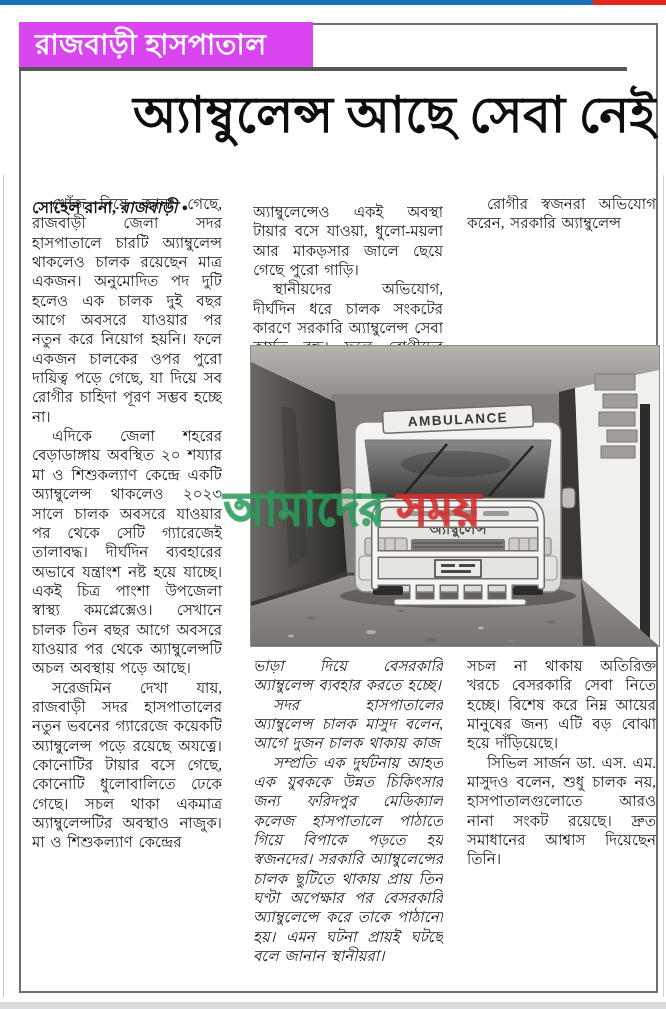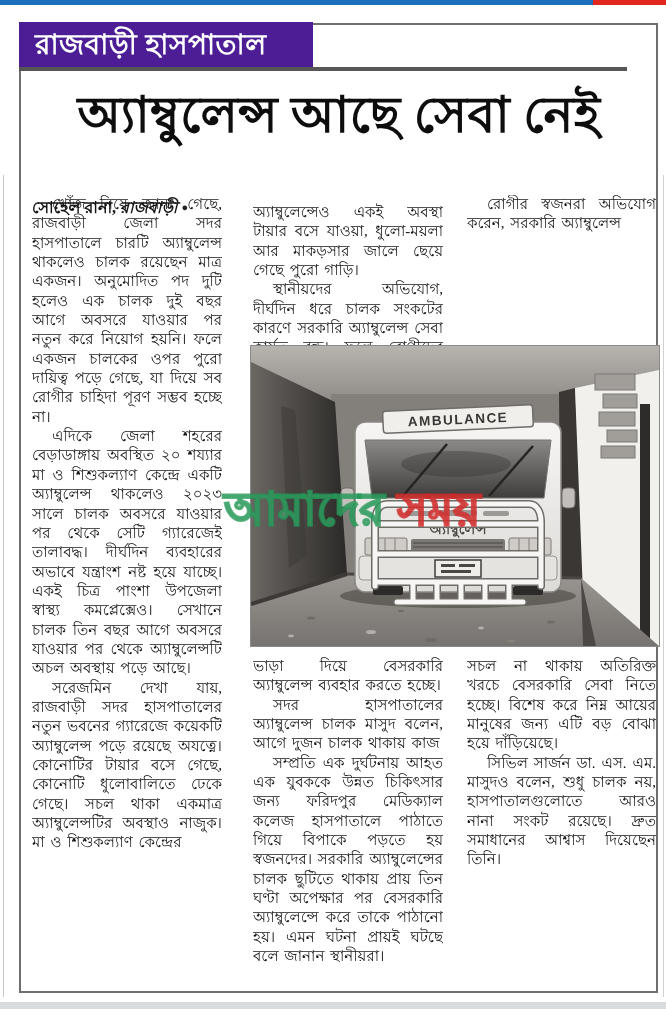--- a/index.html
+++ b/index.html
@@ -10,41 +10,41 @@
   }
   
   .bar-blue{position:absolute;left:0;top:0;width:593px;height:5px;background:#1b6fbd;}
   .bar-red{position:absolute;left:593px;top:0;width:73px;height:5px;background:#e0281e;}
   
   .edge-left{position:absolute;left:3px;top:175px;width:1px;height:822px;background:#c6c6c6;}
   .edge-right{position:absolute;left:663px;top:175px;width:1px;height:822px;background:#d2d2d2;}
   
   .frame{position:absolute;left:19px;top:23px;width:639px;height:970px;border:2px solid #6f6f6f;background:#fff;box-sizing:border-box;}
   
-  .kicker{position:absolute;left:19px;top:22px;width:294px;height:45px;background:#4c1d95;color:#fff;
+  .kicker{position:absolute;left:19px;top:22px;width:294px;height:45px;background:#d946ef;color:#fff;
     font-family:"Liberation Sans","DejaVu Sans",sans-serif;font-weight:bold;font-size:28px;line-height:45px;
     padding-left:16px;box-sizing:border-box;letter-spacing:0.5px;}
   .kicker-rule{position:absolute;left:19px;top:67px;width:608px;height:4px;background:#565656;}
   
-  .headline{position:absolute;left:22px;top:76px;width:634px;text-align:center;
+  .headline{position:absolute;left:22px;top:76px;width:634px;text-align:right;
     font-size:50px;font-weight:bold;color:#0d0d0d;line-height:78px;letter-spacing:0.5px;}
   
   .byline{position:absolute;left:32px;top:183px;width:220px;font-size:16px;font-weight:bold;color:#141414;
     font-family:Liberation Serif, serif;margin-top:12px;}
   .byline .loc{font-style:italic;}
   .byline .dot{font-size:11px;position:relative;top:-2px;color:#222;}
   
   .col{position:absolute;overflow:hidden;text-align:justify;color:#161616;
     font-size:15px;line-height:19.35px;word-spacing:2px;}
   .col p{margin:0;text-indent:20px;}
   .col p.first{text-indent:0;}
   .col1{left:32px;top:195px;width:190px;height:793px;}
   .col2t{left:253px;top:195px;width:190px;height:147px;margin-top:8px;}
   .col3t{left:467px;top:195px;width:189px;height:147px;}
-  .col2b{left:253px;top:657px;width:190px;height:331px;}
+  .col2b{left:253px;top:657px;width:190px;height:331px;font-style:italic;}
   .col3b{left:467px;top:657px;width:189px;height:331px;}
   
   .photo{position:absolute;left:250px;top:345px;width:408px;height:300px;border:1px solid #8a8a8a;box-sizing:content-box;background:#8f8c88;}
   .photo svg{display:block;}
   
   .watermark{position:absolute;left:224px;top:474px;width:260px;height:76px;
     font-family:"Liberation Sans","DejaVu Sans",sans-serif;font-weight:800;font-size:46px;line-height:70px;
     white-space:nowrap;pointer-events:none;}
   .wm-green{color:rgba(130,205,165,0.30);-webkit-text-stroke:2px rgba(35,150,85,0.72);text-shadow:0 0 1px rgba(35,150,85,0.4);}
   .wm-red{color:rgba(235,120,115,0.38);-webkit-text-stroke:2px rgba(205,40,40,0.75);text-shadow:0 0 1px rgba(205,40,40,0.4);}

